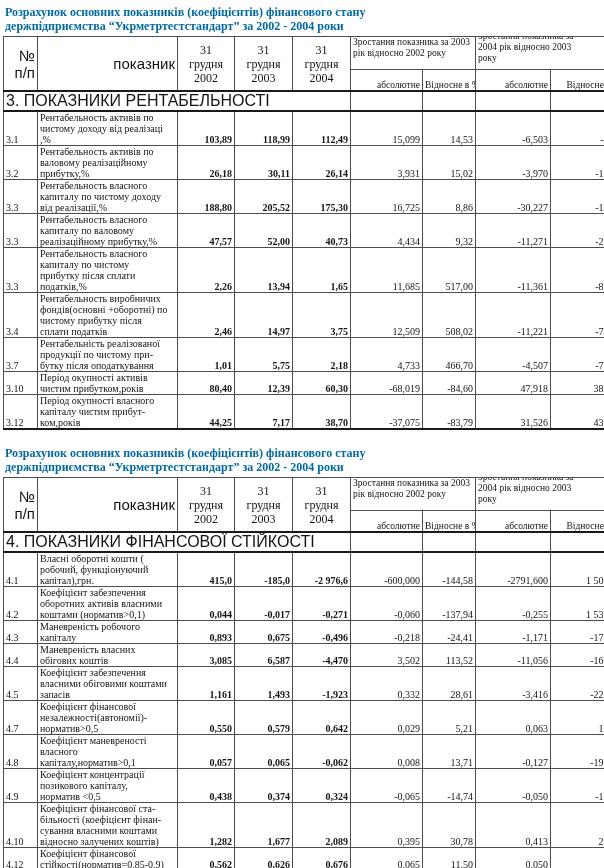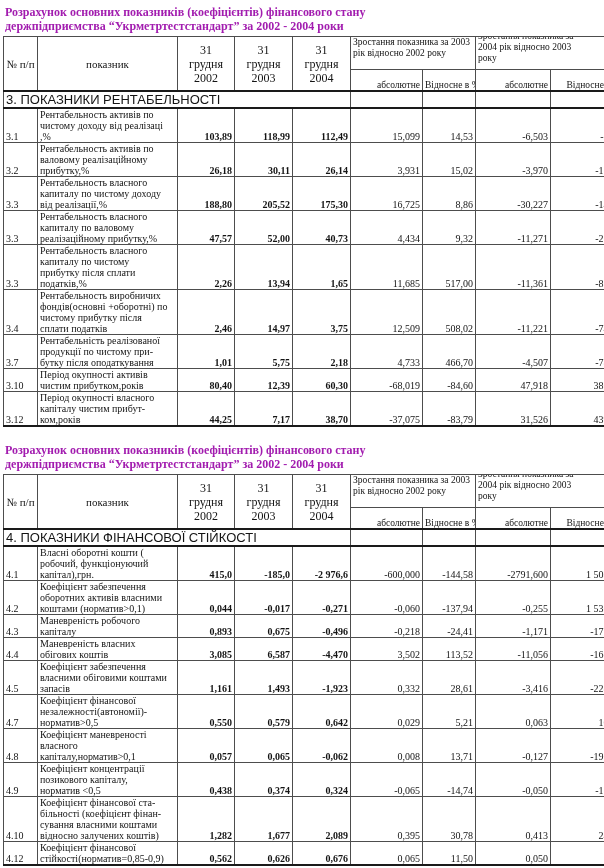--- a/index.html
+++ b/index.html
@@ -5,36 +5,36 @@
   html, body { margin: 0; padding: 0; }
   body {
     width: 604px; height: 868px; overflow: hidden;
     background: #ffffff; color: #141414;
     font-family: "Liberation Serif", "DejaVu Serif", serif;
     padding: 3px 0 0 3px; box-sizing: border-box;
   }
   .report-title {
     font-size: 12px; font-weight: bold; line-height: 14px;
     white-space: pre-line; margin: 2px 0 3px 2px;
-    font-family: "Liberation Serif", serif; color: #a21caf;
+    font-family: "Liberation Serif", serif; color: #0369a1;
   }
   .report-title.second { margin-top: 16px; }
   .table-clip { width: 601px; overflow: hidden; }
   table.fin-table {
     border-collapse: collapse; table-layout: fixed; width: 620px;
     font-size: 10px; color: #141414;
   }
   .fin-table th, .fin-table td {
     border: 1px solid #4d4d4d; padding: 0 2px; overflow: hidden;
     font-weight: normal;
   }
   
   .th-sans {
-    font-family: Liberation Serif, serif; font-size: 11px;
-    text-align: center; vertical-align: middle;
+    font-family: Liberation Sans, sans-serif; font-size: 15px;
+    text-align: right; vertical-align: middle;
   }
   .th-date {
     text-align: center; vertical-align: middle; white-space: pre-line;
     line-height: 14px; font-size: 12px;
   }
   .th-group {
     text-align: left; vertical-align: top; font-size: 9.5px;
     height: 32px; padding-top: 2px;
   }
   .th-group .grp { white-space: pre-line; line-height: 11px; }
@@ -43,21 +43,21 @@
     text-align: right; vertical-align: bottom; font-size: 9.5px;
     height: 20px; white-space: nowrap; padding-bottom: 2px;
   }
   
   .section-row td {
     border-top: 2px solid #1a1a1a; border-bottom: 2px solid #1a1a1a;
     height: 13px;
   }
   .section-cell {
     font-family: "Liberation Sans", sans-serif; font-weight: bold;
-    font-size: 13px; white-space: nowrap; vertical-align: middle;
+    font-size: 16px; white-space: nowrap; vertical-align: middle;
   }
   
   .cell-num { vertical-align: bottom; font-size: 10px; padding-bottom: 1px; margin-left: 20px; }
   .cell-label {
     vertical-align: top; white-space: pre-line; line-height: 11px;
     font-size: 10px; padding-top: 1px;
   }
   .cell-val {
     vertical-align: bottom; text-align: right; font-size: 10px;
     white-space: nowrap; line-height: 11px; padding-bottom: 1px;

